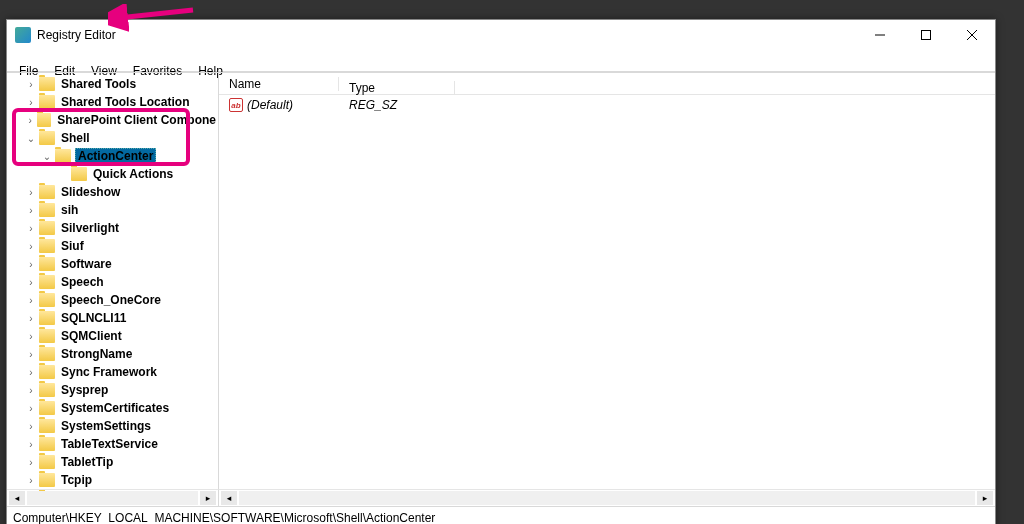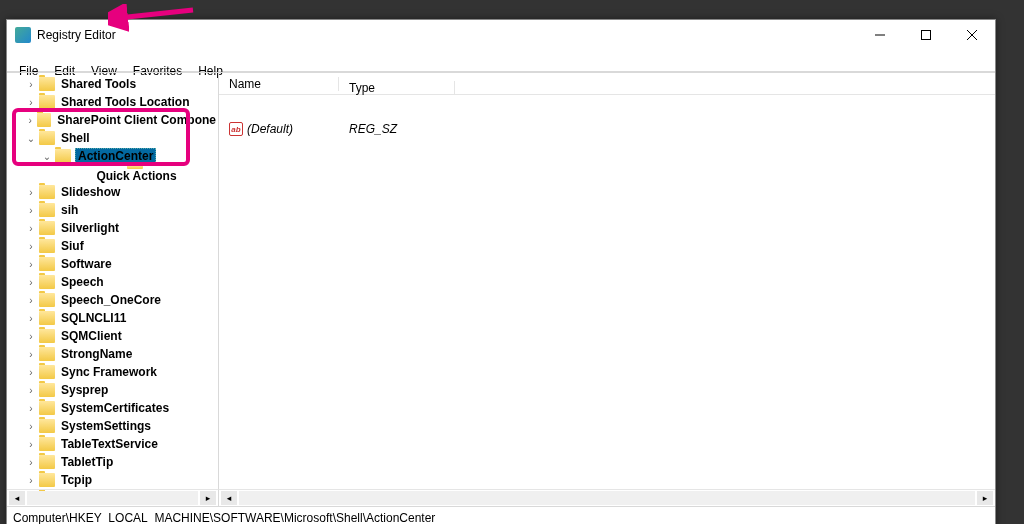--- a/index.html
+++ b/index.html
@@ -16,21 +16,21 @@
   .body { flex:1; display:flex; border-top:1px solid #d9d9d9; min-height:0; }
   .tree-pane { width: 212px; border-right:1px solid #d9d9d9; position:relative; overflow:hidden; }
   .tree-scroll { position:absolute; inset:0; overflow-y:scroll; overflow-x:hidden; }
   .tree { padding: 2px 0; }
   .node { display:flex; align-items:center; height:18px; white-space:nowrap; }
   .exp { width:16px; text-align:center; color:#666; font-size:10px; cursor:pointer; }
   .fold { width:16px; height:14px; margin-right:4px; background:linear-gradient(#ffe79c,#f3c946); border-radius:1px; position:relative; }
   .fold::before { content:""; position:absolute; left:0; top:-2px; width:6px; height:2px; background:#f3c946; border-radius:1px 1px 0 0;}
   .lbl { padding:0 2px;font-weight:bold; }
   .sel { background:#0369a1; border:1px dotted #5aa; }
-  .details { flex:1; display:flex; flex-direction:column; min-width:0;gap:24px; }
+  .details { flex:1; display:flex; flex-direction:column; min-width:0; }
   .cols { display:flex; height:22px; border-bottom:1px solid #e5e5e5; align-items:center; }
   .col { padding:0 10px; border-right:1px solid #e5e5e5; }
   .col.name { width:120px; }
   .col.type { width:116px;margin-top:8px; }
   .col.data { flex:1; }
   .rows { flex:1; overflow:auto; }
   .row { display:flex; height:20px; align-items:center; }
   .cell { padding:0 10px;font-style:italic; }
   .cell.name { width:120px; display:flex; align-items:center; gap:4px;}
   .cell.type { width:116px; }
@@ -103,21 +103,21 @@
             <div class="node" style="padding-left: 16px;">
               <span class="exp">⌄</span>
               <span class="fold"></span>
               <span class="lbl">Shell</span>
             </div>
             <div class="node" style="padding-left: 32px;">
               <span class="exp">⌄</span>
               <span class="fold"></span>
               <span class="lbl sel">ActionCenter</span>
             </div>
-            <div class="node" style="padding-left: 48px; flex-direction: column;">
+            <div class="node" style="padding-left: 48px;">
               <span class="exp"></span>
               <span class="fold"></span>
               <span class="lbl">Quick Actions</span>
             </div>
             <div class="node" style="padding-left: 16px;">
               <span class="exp">›</span>
               <span class="fold"></span>
               <span class="lbl">Slideshow</span>
             </div>
             <div class="node" style="padding-left: 16px;">

